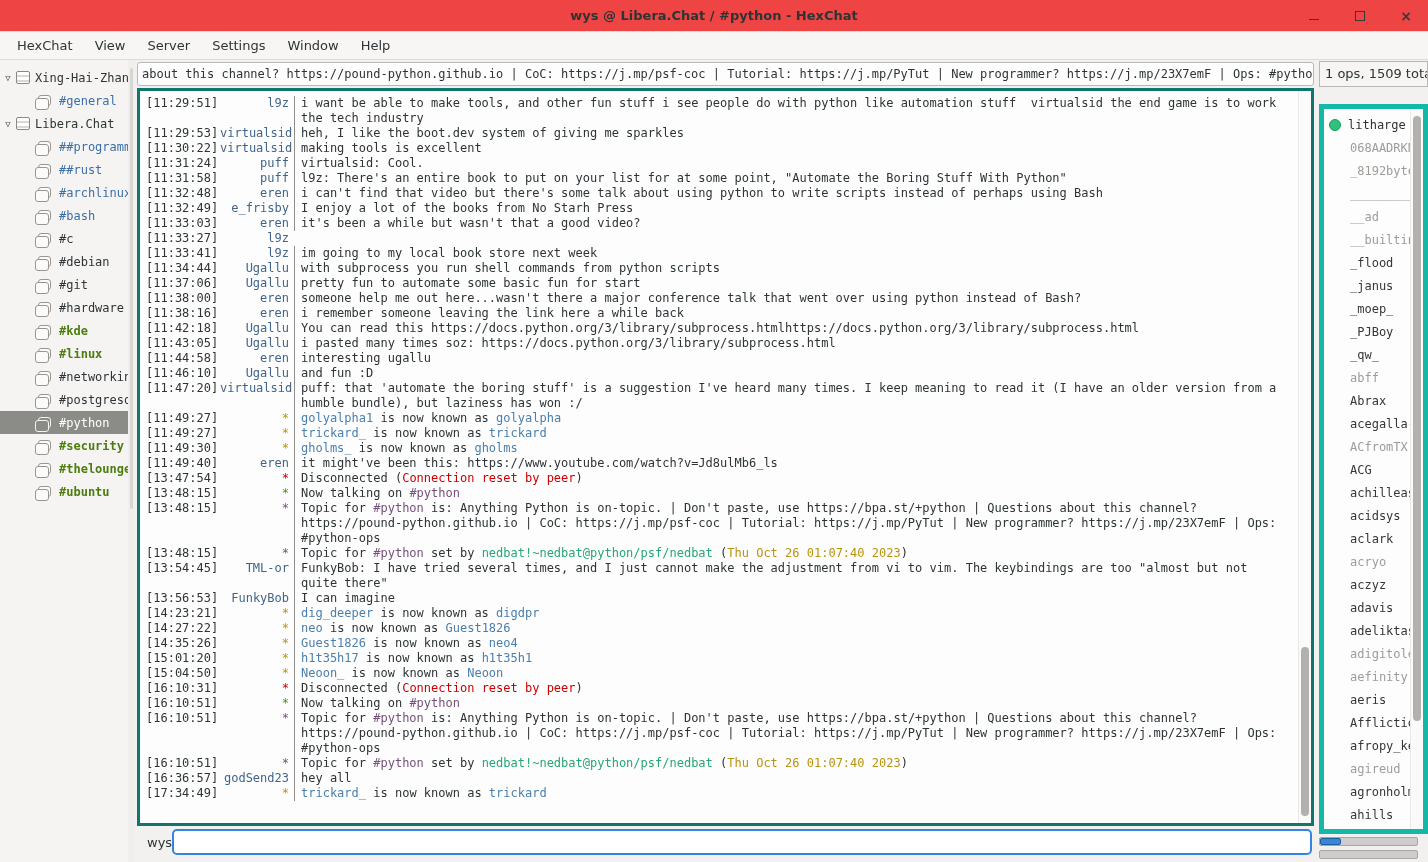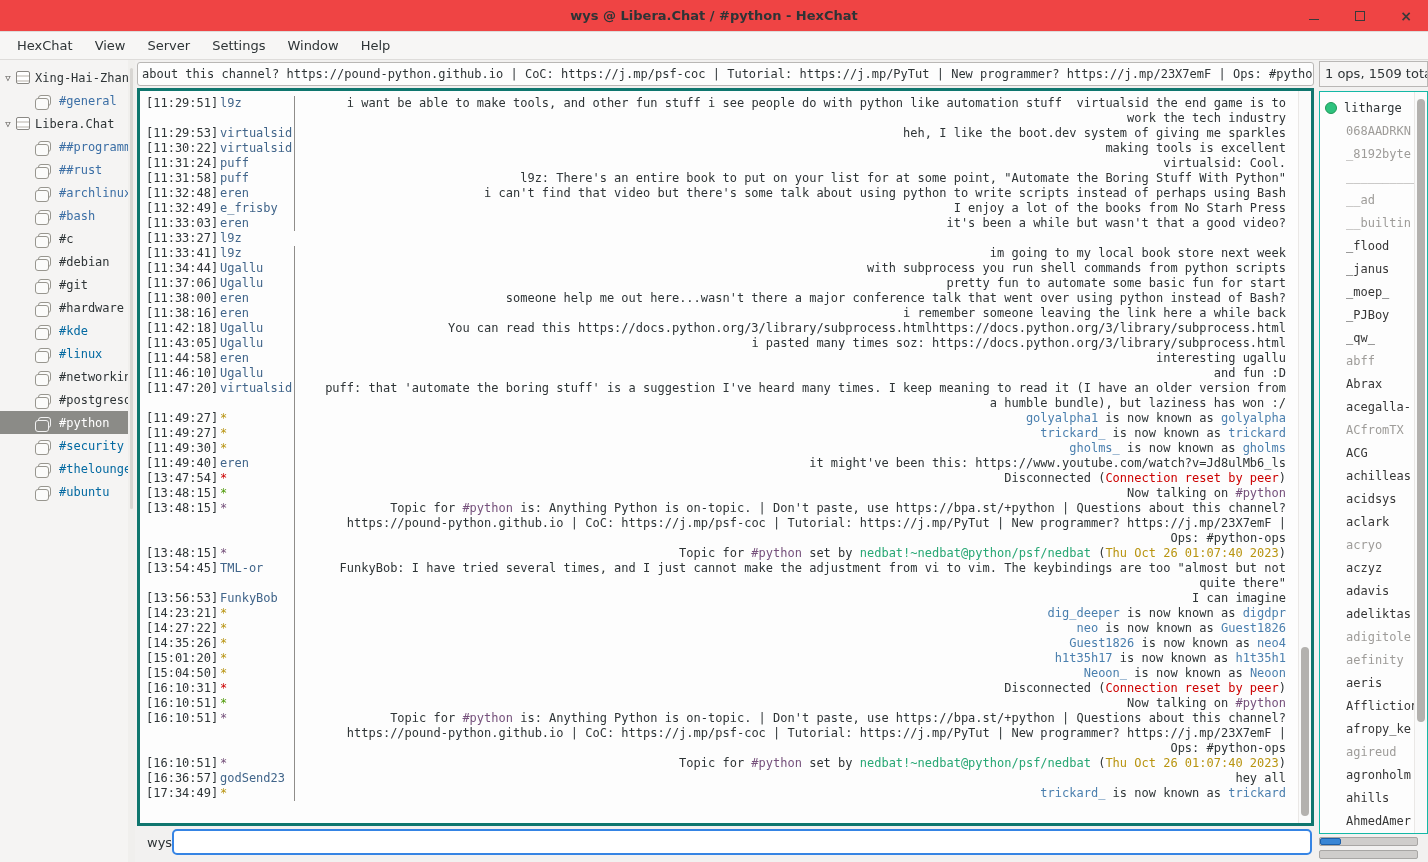--- a/index.html
+++ b/index.html
@@ -29,54 +29,54 @@
              font-family:"DejaVu Sans Mono", monospace; font-size:12px; }
   .tree-row { height:23px; display:flex; align-items:center; white-space:nowrap; overflow:hidden; }
   .expander { width:16px; text-align:center; color:#55534f; font-size:9px; flex:none; }
   .icon-server { width:14px; height:13px; border:1px solid #8a8884; border-radius:2px; margin-right:5px; flex:none;
                  background:repeating-linear-gradient(#ffffff 0 3px, #dbd8d4 3px 5px); }
   .icon-channel { width:13px; height:11px; border:1px solid #98968f; border-radius:3px; margin-right:8px;
                   background:#fbfbfa; position:relative; flex:none; }
   .icon-channel::after { content:""; position:absolute; left:-4px; top:2px; width:12px; height:10px;
                   border:1px solid #98968f; border-radius:3px; background:#fbfbfa; }
   .tree-row.channel { padding-left:38px; }
-  .tc-default { color:#2e3436; } .tc-blue { color:#3c6fa5; } .tc-red { color:#0369a1; }
+  .tc-default { color:#2e3436; } .tc-blue { color:#3c6fa5; } .tc-red { color:#4d7c0f;font-weight:bold; }
   .tree-row.selected { background:#8b8b87; color:#ffffff; }
   .tree-row.selected .icon-channel { background:#8b8b87; border-color:#f2f2f2; }
   .tree-row.selected .icon-channel::after { background:#8b8b87; border-color:#f2f2f2; }
   .sb-scroll { width:7px; flex:none; background:#f0efed; position:relative; }
   .sb-scroll .thumb { top:1%; height:55%; background:#d8d6d3; }
 
   
   .center { flex:1; display:flex; flex-direction:column; overflow:hidden; padding:2px 2px 0 2px; }
   .topic-bar { height:24px; flex:none; background:#fdfdfd; border:1px solid #b9b7b5; border-radius:3px;
                font-family:"DejaVu Sans Mono", monospace; font-size:12px; line-height:22px;
                padding:0 4px; white-space:nowrap; overflow:hidden; }
   .chat-wrap { flex:1; display:flex; margin-top:2px; border:3px solid #0f766e; background:#fdfdfd; overflow:hidden; }
   .chat { flex:1; overflow:hidden; padding-top:5px; font-family:"DejaVu Sans Mono", monospace;
           font-size:12px; line-height:15px; }
   .cl { display:flex; }
   .ts { width:80px; flex:none; padding-left:6px; color:#2e3436; white-space:pre; }
-  .who { width:74px; flex:none; padding-right:5px; white-space:pre; overflow:hidden; }
-  .msg { flex:1; border-left:1px solid #8f8d8a; padding-left:20px; padding-right:12px; white-space:pre-wrap; word-wrap:break-word;text-align:right; }
+  .who { width:74px; flex:none; text-align:right; padding-right:5px; white-space:pre; overflow:hidden; }
+  .msg { flex:1; border-left:1px solid #8f8d8a; padding-left:6px; padding-right:12px; white-space:pre-wrap; word-wrap:break-word; }
   .c-text { color:#2e3436; } .c-nick { color:#41658a; } .c-lblue { color:#4a7fae; }
   .c-red { color:#cc0000; } .c-purple { color:#75507b; } .c-teal { color:#27a774; }
   .c-gold { color:#b89410; } .c-green { color:#4e9a06; }
   .chat-scrollbar { width:13px; flex:none; background:#fafafa; border-left:1px solid #eae8e6; position:relative; }
   .thumb { position:absolute; left:2px; right:2px; border-radius:5px; background:#b3b1ae; }
   .input-row { height:36px; flex:none; display:flex; align-items:center; padding:0 2px 4px 10px; }
   .nick-label { font-size:13px; }
   .msg-input { flex:1; height:26px; border:2px solid #3584e4; border-radius:5px; background:#ffffff;
                font-family:"DejaVu Sans Mono", monospace; font-size:12px; padding:0 6px; outline:none; }
 
   
   .right { width:112px; flex:none; display:flex; flex-direction:column; overflow:hidden; padding-left:3px; }
   .user-count { height:26px; flex:none; margin-top:1px; border:1px solid #b9b7b5; background:#f6f5f4;
                 font-size:13px; line-height:24px; padding:0 5px; white-space:nowrap; overflow:hidden; }
-  .userlist-wrap { flex:1; display:flex; margin-top:4px; border:1px solid #14b8a6; background:#fdfdfd; overflow:hidden; }
+  .userlist-wrap { flex:1; display:flex; margin-top:17px; border:5px solid #14b8a6; background:#fdfdfd; overflow:hidden; }
   .userlist { flex:1; overflow:hidden; padding-top:4px; font-family:"DejaVu Sans Mono", monospace; font-size:12px; }
   .user-row { height:23px; display:flex; align-items:center; padding-left:5px; white-space:nowrap; overflow:hidden; }
   .op-dot { width:12px; height:12px; border-radius:50%; background:#2ec27e; border:1px solid #1f9958; margin-right:7px; flex:none; }
   .u-spacer { width:21px; flex:none; }
   .u-present { color:#363636; } .u-away { color:#9e9c99; } .u-op { color:#2e3436; }
   .ul-scrollbar { width:13px; flex:none; background:#fafafa; border-left:1px solid #eae8e6; position:relative; }
   .meters { height:28px; flex:none; display:flex; flex-direction:column; gap:4px; justify-content:center; padding-right:10px; }
   .meter { height:9px; background:#cfcdcb; border:1px solid #a8a6a4; border-radius:2px; position:relative; overflow:hidden; }
   .meter-fill { position:absolute; left:0; top:0; bottom:0; background:#3986d5; border:1px solid #1c5fa8; border-radius:2px; }
 </style>

